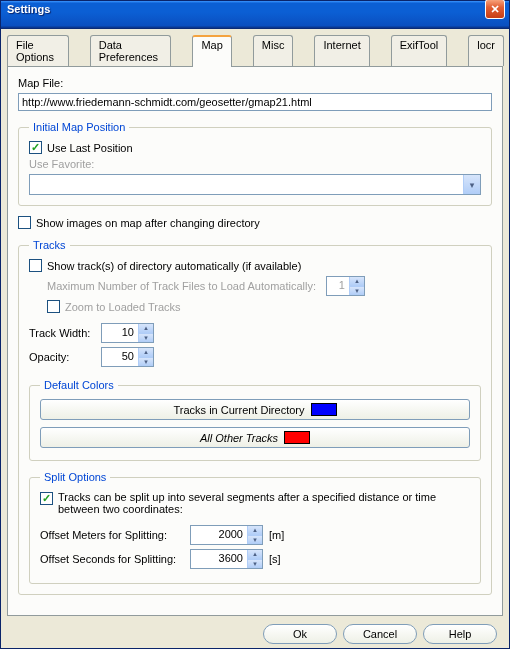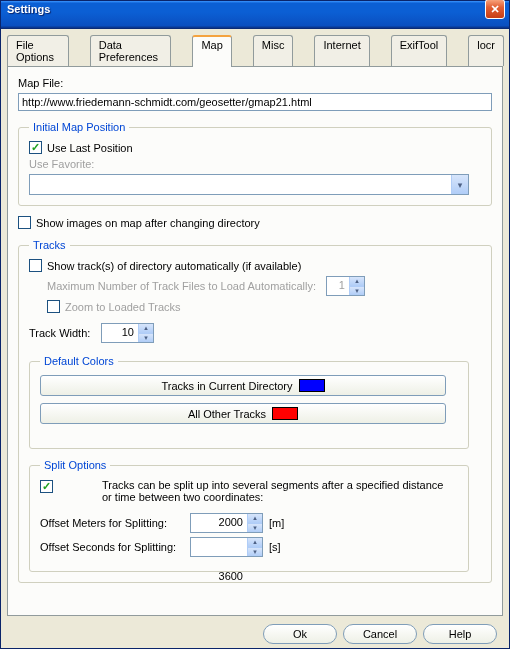--- a/index.html
+++ b/index.html
@@ -9,21 +9,21 @@
 .titlebar .title { flex: 1; text-shadow: 1px 1px 1px #0a246a; }
 .closebtn { width: 20px; height: 20px; background: linear-gradient(to bottom, #f7a17a, #e25f34 40%, #c73e15); border: 1px solid #fff; border-radius: 3px; color: #fff; font-weight: bold; display: flex; align-items: center; justify-content: center; cursor: pointer; font-size: 12px; }
 .client { flex: 1; padding: 6px 6px 4px 6px; display: flex; flex-direction: column; }
 .tabs { display: flex; position: relative; z-index: 2; gap: 22px; }
 .tab { border: 1px solid #919b9c; border-bottom: none; background: #f1efe6; padding: 3px 8px 3px 8px; margin-right: -1px; border-top-left-radius: 3px; border-top-right-radius: 3px; cursor: pointer; position: relative; }
 .tab.active { background: #fcfcfa; border-top: 2px solid #f4a340; padding-top: 2px; margin-bottom: -1px; z-index: 3; }
 .tabpage { border: 1px solid #919b9c; background: #fcfcfa; flex: 1; padding: 10px 10px 10px 10px; overflow: hidden; }
 .lbl { color: #000; }
 .row { display: flex; align-items: center; margin-bottom: 4px; }
 input[type=text] { border: 1px solid #7f9db9; padding: 2px 3px; font-size: 11px; background:#fff; }
-fieldset { border: 1px solid #d0d0bf; border-radius: 3px; padding: 8px 22px 10px 10px; margin: 0; }
+fieldset { border: 1px solid #d0d0bf; border-radius: 3px; padding: 8px 10px 10px 10px; margin: 0; }
 legend { color: #0046d5; padding: 0 4px; }
 .disabled, .disabled * { color: #a0a0a0; }
 .checkbox { width: 13px; height: 13px; border: 1px solid #1c5180; background: #fff; display: inline-flex; align-items: center; justify-content: center; margin-right: 5px; flex-shrink: 0; }
 .checkbox.checked::after { content: "✓"; color: #21a121; font-size: 11px; font-weight: bold; line-height: 1; }
 .combo { border: 1px solid #7f9db9; background: #fff; height: 21px; display: flex; align-items: center; justify-content: flex-end; }
 .combo .drop { width: 17px; height: 100%; background: linear-gradient(to bottom, #d7e5fb, #b0cdf7); display: flex; align-items: center; justify-content: center; color: #4d6185; font-size: 9px; border-left: 1px solid #b0cdf7; }
 .spinner { display: inline-flex; border: 1px solid #7f9db9; background: #fff; height: 20px; }
 .spinner .val { width: 36px; text-align: right; padding: 2px 4px 0 0; }
 .spinner .btns { width: 15px; display: flex; flex-direction: column; }
 .spinner .btns div { flex: 1; background: linear-gradient(to bottom,#d7e5fb,#b0cdf7); border-left: 1px solid #b0cdf7; display:flex; align-items:center; justify-content:center; font-size:7px; color:#4d6185; }
@@ -119,59 +119,69 @@
         <div class="row">
           <span style="width:72px;">Track Width:</span>
           <span class="spinner">
             <span class="val">10</span>
             <span class="btns">
                 <div>▴</div>
                 <div>▾</div>
               </span>
           </span>
         </div>
+        <div class="row">
+          <span style="width:72px;">Opacity:</span>
+          <span class="spinner">
+            <span class="val">50</span>
+            <span class="btns">
+                <div>▴</div>
+                <div>▾</div>
+              </span>
+          </span>
+        </div>
 
         <div style="height:8px;"></div>
 
         <fieldset>
           <legend>Default Colors</legend>
           <div class="colorbtn">
             <span>Tracks in Current Directory</span>
             <span class="swatch" style="background:#0000ff;"></span>
           </div>
-          <div class="colorbtn" style="margin-bottom:14px;">
+          <div class="colorbtn" style="margin-bottom:2px;font-style:italic;">
             <span>All Other Tracks</span>
             <span class="swatch" style="background:#ff0000;"></span>
           </div>
         </fieldset>
 
         <div style="height:10px;"></div>
 
         <fieldset>
           <legend>Split Options</legend>
-          <div class="row" style="align-items:flex-start;gap:44px;">
+          <div class="row" style="align-items:flex-start;">
             <span class="checkbox checked" style="margin-top:1px;"></span>
             <span style="flex:1;">Tracks can be split up into several segments after a specified distance or time between two coordinates:</span>
           </div>
           <div style="height:6px;"></div>
           <div class="row">
             <span style="width:150px;">Offset Meters for Splitting:</span>
             <span class="spinner">
               <span class="val" style="width:56px;">2000</span>
               <span class="btns">
                   <div>▴</div>
                   <div>▾</div>
                 </span>
             </span>
             <span style="margin-left:6px;">[m]</span>
           </div>
           <div class="row">
             <span style="width:150px;">Offset Seconds for Splitting:</span>
             <span class="spinner">
-              <span class="val" style="width:56px;margin-top:30px;">3600</span>
+              <span class="val" style="width:56px;">3600</span>
               <span class="btns">
                   <div>▴</div>
                   <div>▾</div>
                 </span>
             </span>
             <span style="margin-left:6px;">[s]</span>
           </div>
         </fieldset>
 
       </fieldset>

